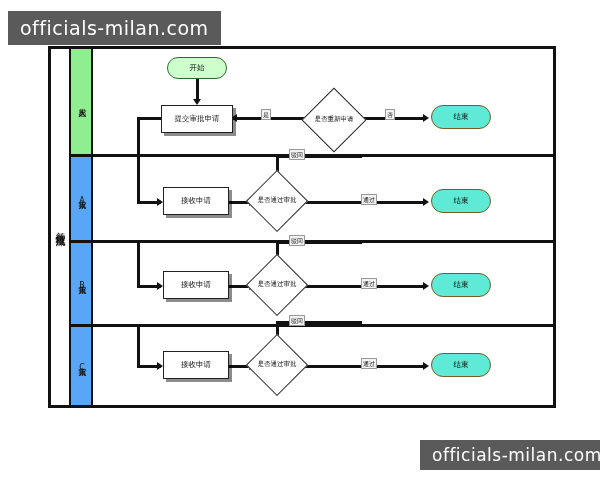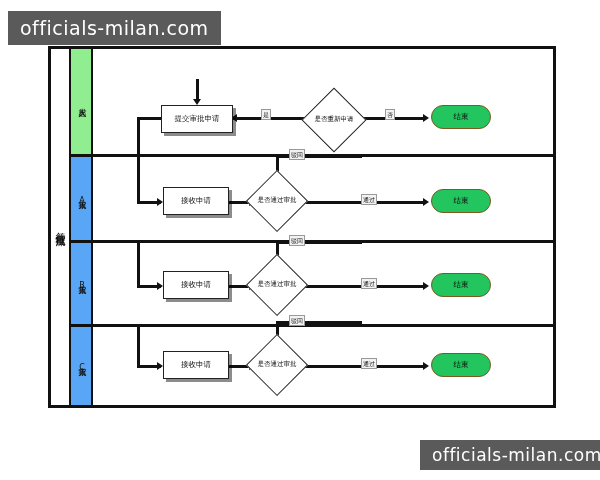--- a/index.html
+++ b/index.html
@@ -47,21 +47,21 @@
 
   .green{background:#90ee90;}
   .blue{background:#58a6f5;}
 
   
   .node{position:absolute;box-sizing:border-box;display:flex;
         align-items:center;justify-content:center;text-align:center;
         font-size:7.5px;color:#111111;line-height:1.1;z-index:4;}
   .terminator{border:1.4px solid #3a3a1a;border-radius:14px;}
   .start{background:#ccffcc;border-color:#2e6b2e;}
-  .end{background:#22c55e;border-color:#7a5a22;}
+  .end{background:#5eead4;border-color:#7a5a22;}
   .task{background:#ffffff;border:1.4px solid #222222;
         box-shadow:3px 3px 0 rgba(0,0,0,.45);}
   .decision{background:#ffffff;}
   .decision .dia{
     position:absolute;left:0;top:0;width:100%;height:100%;
     background:#ffffff;border:1.4px solid #222222;
     transform:rotate(45deg);box-sizing:border-box;
   }
   .decision .lbl{position:relative;z-index:2;font-size:6.5px;white-space:nowrap;}
 
@@ -88,20 +88,23 @@
   <div id="pool-title">
     <span>并行审批流程</span>
   </div>
 
   <div class="lane" style="top:0;height:107px;">
     <div class="lane-head green">
       <span>发起人</span>
     </div>
     <div class="lane-body">
 
+      <div class="node terminator start" style="left:74px;top:8px;width:60px;height:22px;">
+        <span>开始</span>
+      </div>
 
       <div class="edge ev" style="left:103px;top:30px;height:22px;"></div>
       <div class="arrow ar-down" style="left:100px;top:50px;"></div>
 
       <div class="node task" style="left:68px;top:56px;width:72px;height:28px;">
         <span>提交审批申请</span>
       </div>
 
       <div class="edge ev" style="left:44px;top:70px;height:40px;"></div>
       <div class="edge eh" style="left:44px;top:68px;width:26px;"></div>

